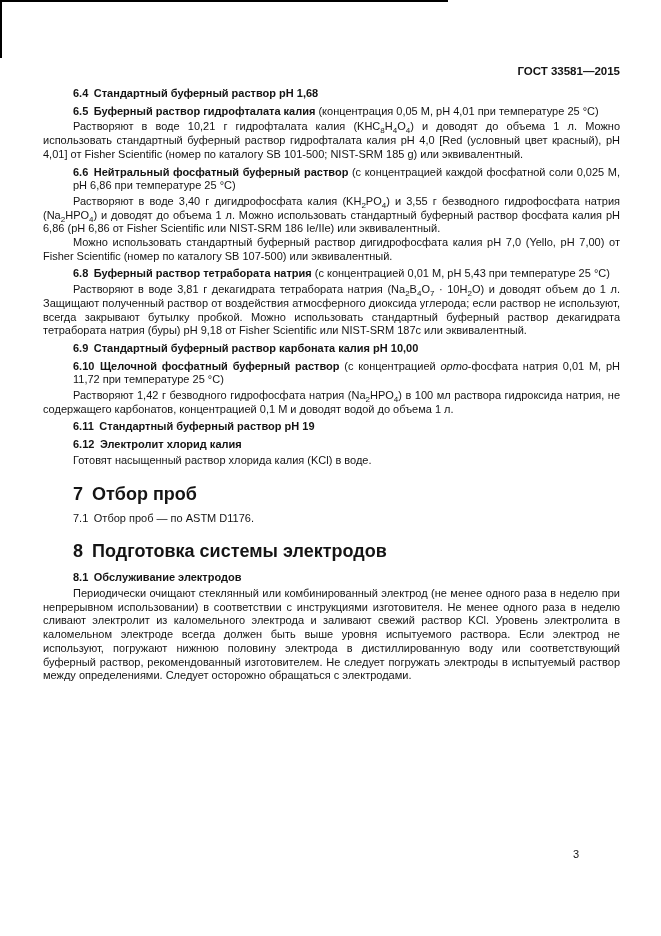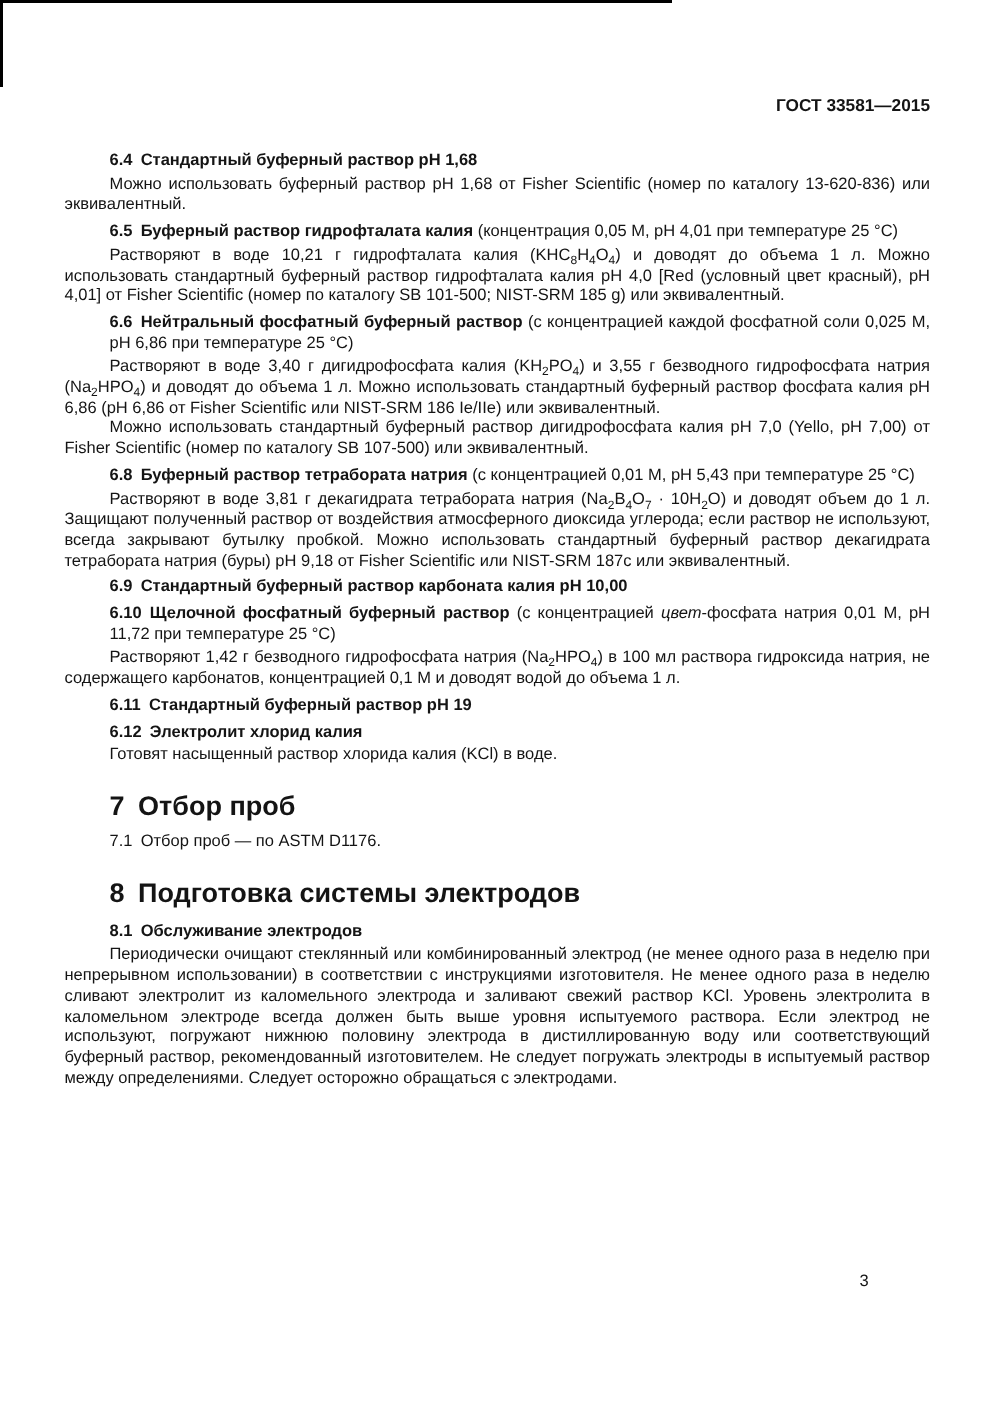--- a/index.html
+++ b/index.html
@@ -11,21 +11,21 @@
   }
   
   .edge-top  { position:absolute; top:0; left:0; width:448px; height:2px; background:#000; }
   .edge-left { position:absolute; top:0; left:0; width:2px; height:58px; background:#000; }
 
   .doc-header {
     position:absolute; top:65px; left:43px; width:577px;
     text-align:right; font-size:11.5px; font-weight:700;
   }
   .doc-body {
-    position:absolute; top:97px; left:43px; width:577px;
+    position:absolute; top:83px; left:43px; width:577px;
     font-size:11px; line-height:13.7px;
   }
   .doc-body p { margin:0; }
   
   .sh { font-weight:700; padding-left:30px; margin:4px 0 2px 0 !important; text-align:justify; }
   .sh span { font-weight:400; }
   .sh i { font-weight:400; font-style:italic; }
   .sh.mt12 { margin-top:12px !important; }
   
   .bp { text-indent:30px; text-align:justify; }
@@ -44,36 +44,35 @@
 <div class="page">
   <div class="edge-top"></div>
   <div class="edge-left"></div>
 
   <div class="doc-header">
     <span>ГОСТ 33581—2015</span>
   </div>
 
   <div class="doc-body">
     <p class="sh">6.4 Стандартный буферный раствор pH 1,68</p>
-    <p class="bp">Можно использовать буферный раствор pH 1,68 от Fisher Scientific (номер по каталогу 13-620-836) или эквивалентный.</p>
 
     <p class="sh">6.5 Буферный раствор гидрофталата калия <span>(концентрация 0,05 М, pH 4,01 при температуре 25 °C)</span></p>
     <p class="bp">Растворяют в воде 10,21 г гидрофталата калия (KHC<sub>8</sub>H<sub>4</sub>O<sub>4</sub>) и доводят до объема 1 л. Можно использовать стандартный буферный раствор гидрофталата калия pH 4,0 [Red (условный цвет красный), pH 4,01] от Fisher Scientific (номер по каталогу SB 101-500; NIST-SRM 185 g) или эквивалентный.</p>
 
     <p class="sh">6.6 Нейтральный фосфатный буферный раствор <span>(с концентрацией каждой фосфатной соли 0,025 М, pH 6,86 при температуре 25 °C)</span></p>
     <p class="bp">Растворяют в воде 3,40 г дигидрофосфата калия (KH<sub>2</sub>PO<sub>4</sub>) и 3,55 г безводного гидрофосфата натрия (Na<sub>2</sub>HPO<sub>4</sub>) и доводят до объема 1 л. Можно использовать стандартный буферный раствор фосфата калия pH 6,86 (pH 6,86 от Fisher Scientific или NIST-SRM 186 Ie/IIe) или эквивалентный.</p>
 
     <p class="bp">Можно использовать стандартный буферный раствор дигидрофосфата калия pH 7,0 (Yello, pH 7,00) от Fisher Scientific (номер по каталогу SB 107-500) или эквивалентный.</p>
 
     <p class="sh">6.8 Буферный раствор тетрабората натрия <span>(с концентрацией 0,01 М, pH 5,43 при температуре 25 °C)</span></p>
     <p class="bp">Растворяют в воде 3,81 г декагидрата тетрабората натрия (Na<sub>2</sub>B<sub>4</sub>O<sub>7</sub> · 10H<sub>2</sub>O) и доводят объем до 1 л. Защищают полученный раствор от воздействия атмосферного диоксида углерода; если раствор не используют, всегда закрывают бутылку пробкой. Можно использовать стандартный буферный раствор декагидрата тетрабората натрия (буры) pH 9,18 от Fisher Scientific или NIST-SRM 187c или эквивалентный.</p>
 
     <p class="sh">6.9 Стандартный буферный раствор карбоната калия pH 10,00</p>
 
-    <p class="sh">6.10 Щелочной фосфатный буферный раствор <span>(с концентрацией </span><i>цвет</i><span>-фосфата натрия 0,01 М, pH 11,72 при температуре 25 °C)</span></p>
+    <p class="sh">6.10 Щелочной фосфатный буферный раствор <span>(с концентрацией </span><i>орто</i><span>-фосфата натрия 0,01 М, pH 11,72 при температуре 25 °C)</span></p>
     <p class="bp">Растворяют 1,42 г безводного гидрофосфата натрия (Na<sub>2</sub>HPO<sub>4</sub>) в 100 мл раствора гидроксида натрия, не содержащего карбонатов, концентрацией 0,1 М и доводят водой до объема 1 л.</p>
 
     <p class="sh">6.11 Стандартный буферный раствор pH 19</p>
 
     <p class="sh">6.12 Электролит хлорид калия</p>
     <p class="bp">Готовят насыщенный раствор хлорида калия (KCl) в воде.</p>
 
     <p class="ch">7 Отбор проб</p>
     <p class="bp">7.1 Отбор проб — по ASTM D1176.</p>
 

